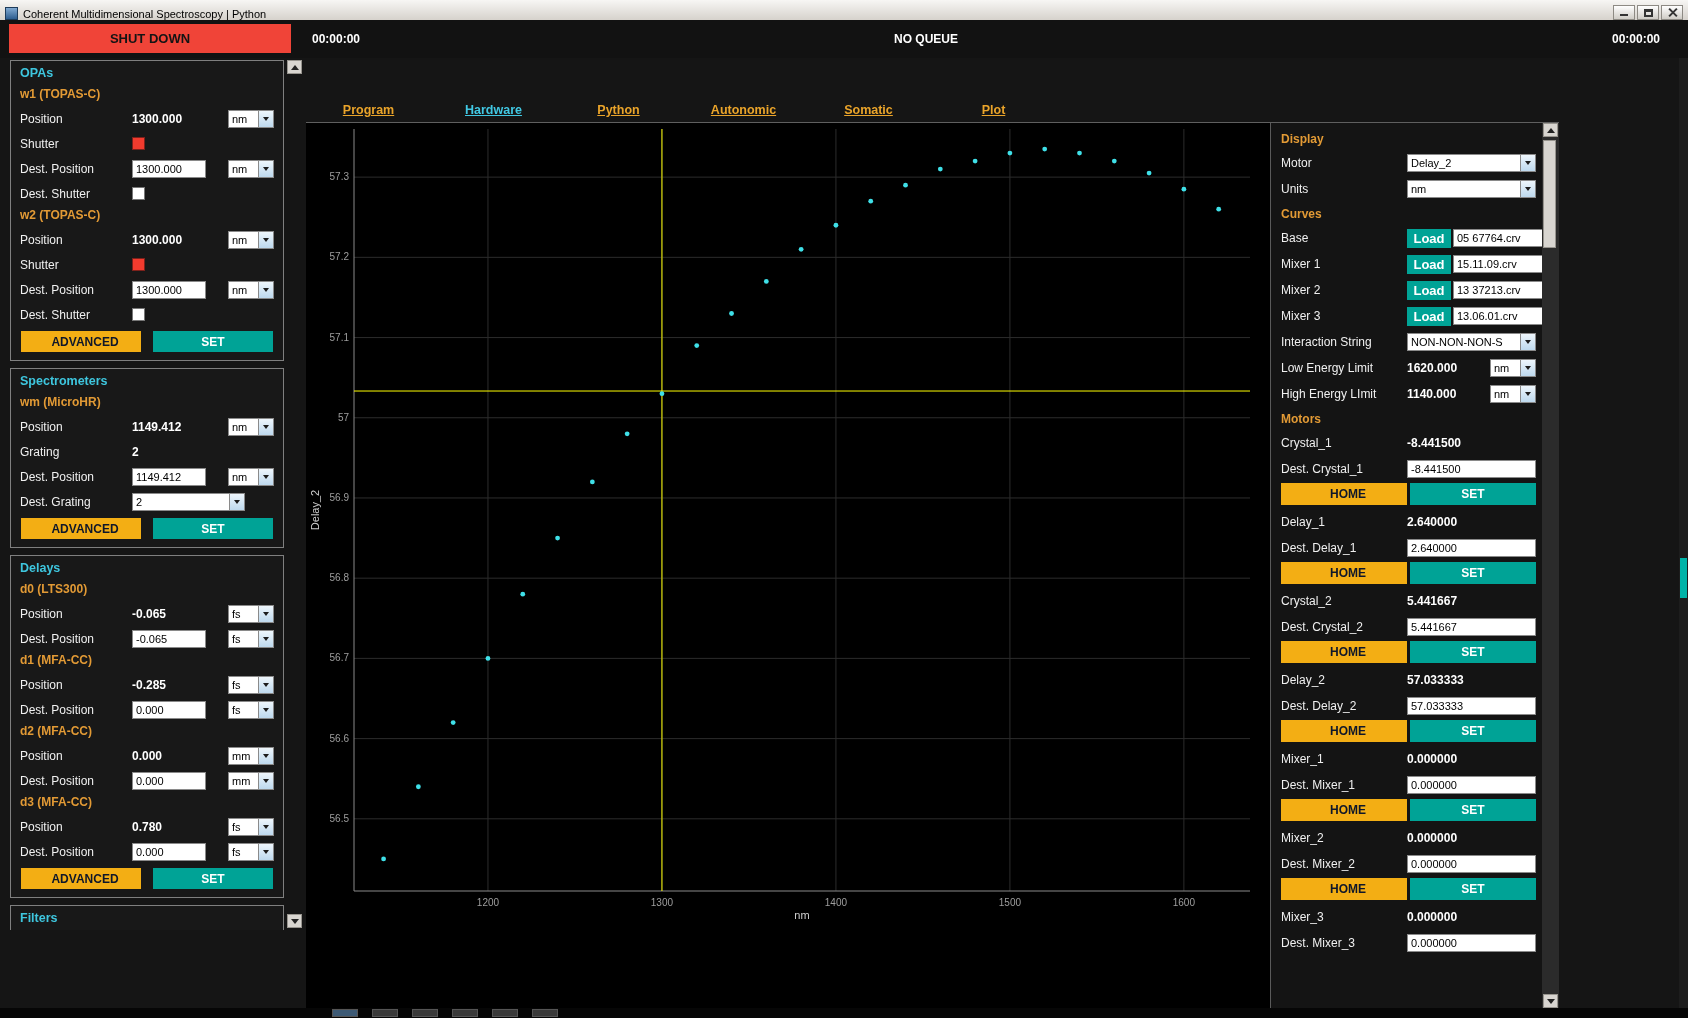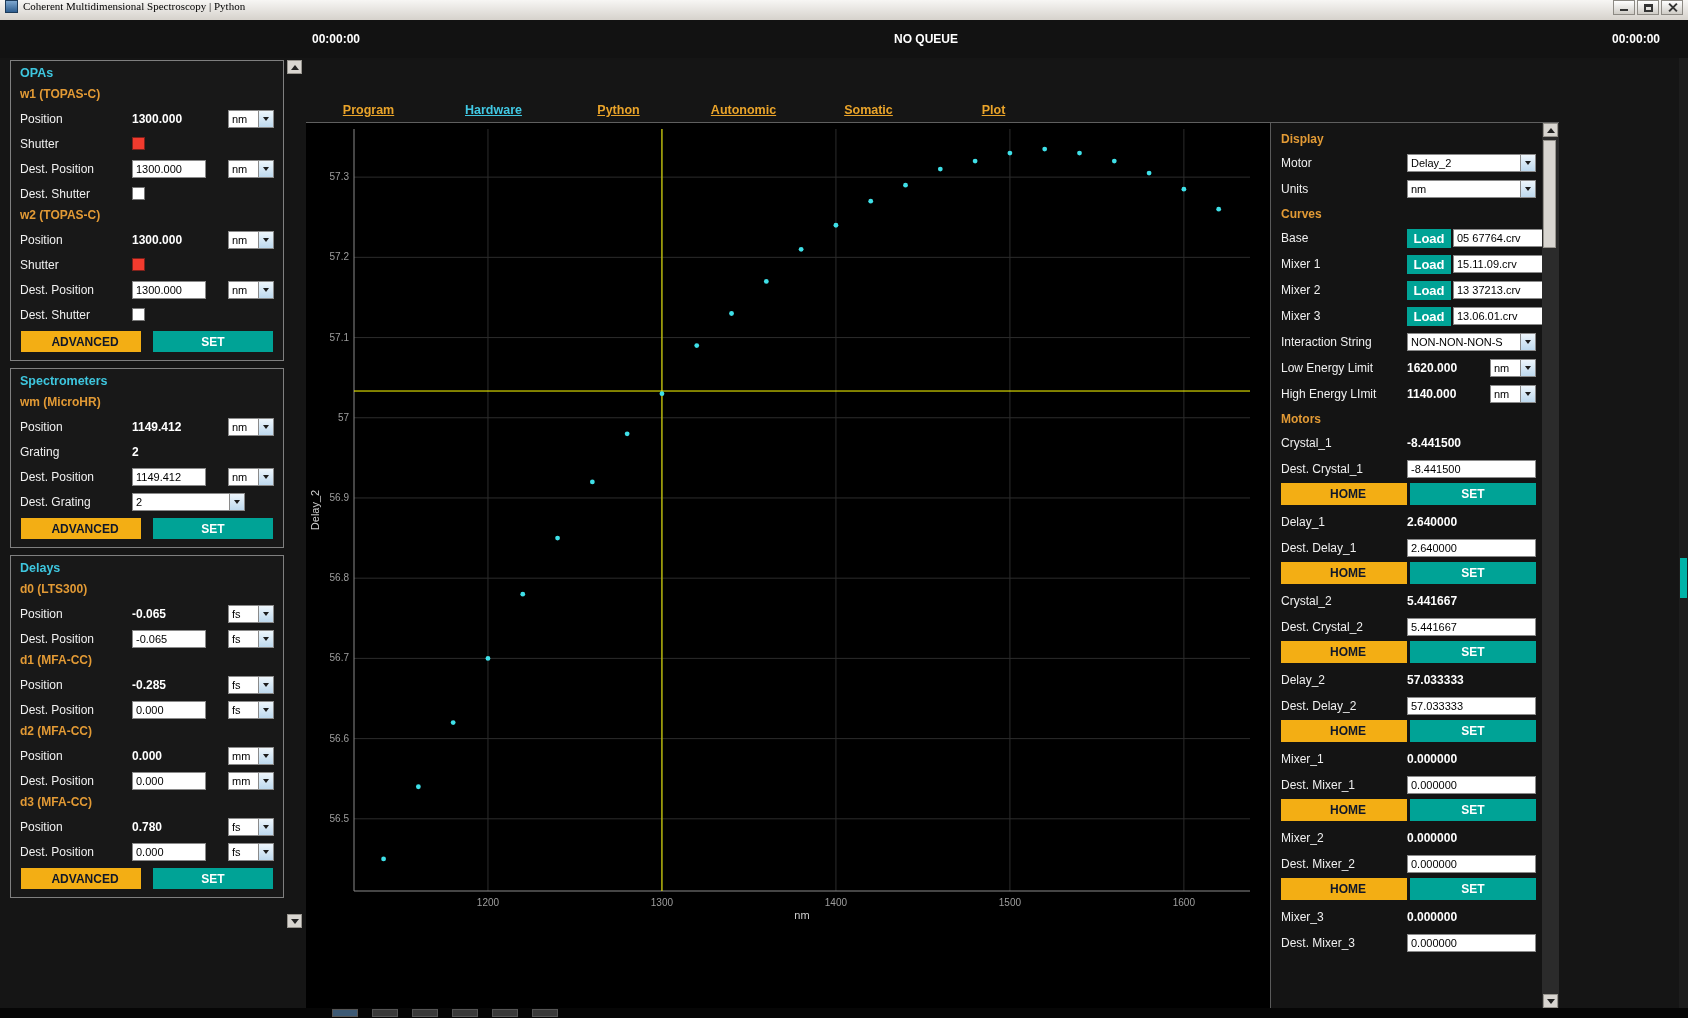--- a/index.html
+++ b/index.html
@@ -2,21 +2,21 @@
 <html><head>
 <meta charset="utf-8">
 <style>
   * { margin:0; padding:0; box-sizing:border-box; }
   html,body { width:1688px; height:1018px; }
   body {
     position:relative; background:#151515; overflow:hidden;
     font-family:"Liberation Sans", sans-serif; font-size:12px; color:#ededed;
   }
   
-  .titlebar { height:20px; background:linear-gradient(#f7f6f4,#d6d2cc); display:flex; align-items:flex-start; padding:0 5px; color:#000;font-family:Liberation Serif, serif; }
+  .titlebar { height:20px; background:linear-gradient(#f7f6f4,#d6d2cc); display:flex; align-items:flex-end; padding:0 5px; color:#000; }
   .title-icon { width:13px; height:13px; background:linear-gradient(#7fa8d0,#2d5d8f); border:1px solid #1d3b5a; margin-right:5px; }
   .title-text { font-size:11px; }
   .win-btns { margin-left:auto; display:flex; gap:2px; }
   .win-btn { width:22px; height:15px; background:linear-gradient(#ffffff,#cfccc6); border:1px solid #8d8a84; display:flex; align-items:center; justify-content:center; cursor:pointer; }
   .ico-min { width:8px; height:7px; border-bottom:2px solid #333; }
   .ico-max { width:9px; height:8px; border:2px solid #333; border-top-width:3px; }
   .ico-close { position:relative; width:9px; height:9px; }
   .ico-close::before,.ico-close::after { content:""; position:absolute; left:4px; top:-1px; width:2px; height:11px; background:#333; }
   .ico-close::before { transform:rotate(45deg); }
   .ico-close::after { transform:rotate(-45deg); }
@@ -99,20 +99,21 @@
     <span class="win-btn">
         <span class="ico-max"></span>
       </span>
     <span class="win-btn">
         <span class="ico-close"></span>
       </span>
   </span>
 </div>
 
 <div class="topbar">
+  <button class="shutdown-btn">SHUT DOWN</button>
   <span class="timer-left">00:00:00</span>
   <span class="queue-status">NO QUEUE</span>
   <span class="timer-right">00:00:00</span>
 </div>
 
 <div class="app">
 
   <div class="left-col">
 
     <div class="panel">
@@ -316,20 +317,24 @@
             </span>
         </span>
       </div>
 
       <div class="btnrow">
         <button class="btn amber">ADVANCED</button>
         <button class="btn teal">SET</button>
       </div>
     </div>
 
+    <div class="panel">
+      <div class="ptitle">Filters</div>
+
+    </div>
 
     <div class="vscroll">
       <span class="scroll-btn up">
           <span class="tri-up-d"></span>
         </span>
       <span class="scroll-btn down">
           <span class="tri-down-d"></span>
         </span>
     </div>
   </div>

